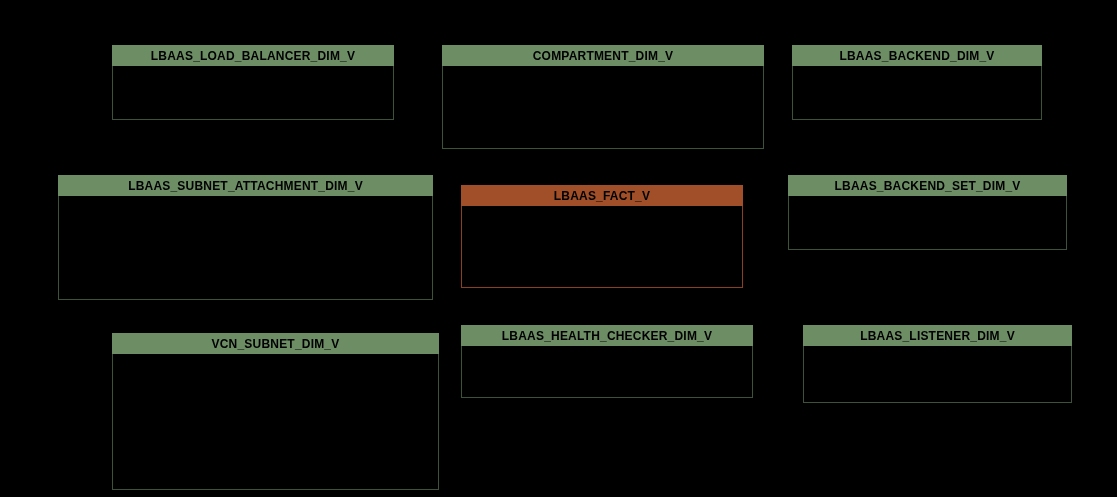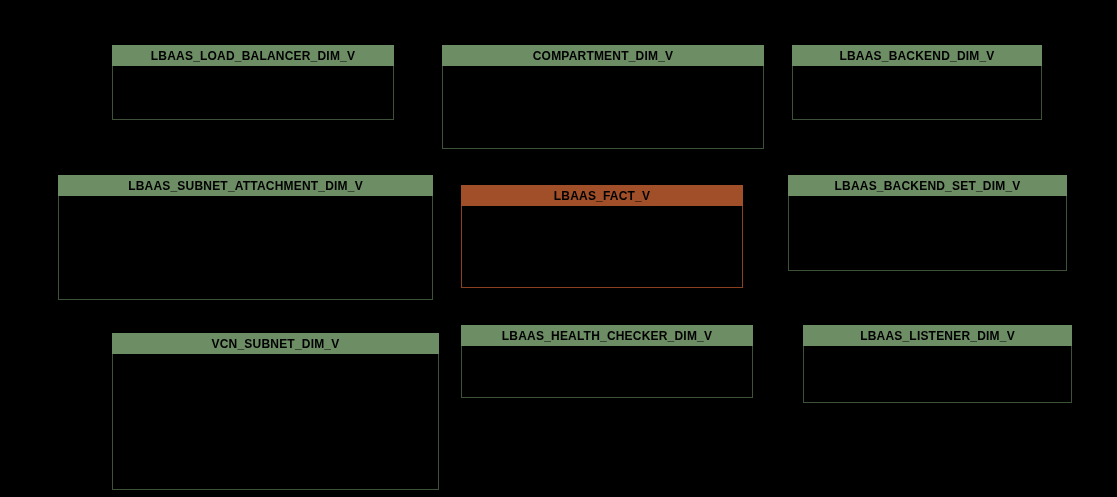--- a/index.html
+++ b/index.html
@@ -79,21 +79,21 @@
       <div class="entity-body"></div>
     </div>
     <div class="entity-box dim" style="left: 30px; top: 175px; width: 375px; height: 125px; margin-left: 28px;">
       <div class="entity-header">LBAAS_SUBNET_ATTACHMENT_DIM_V</div>
       <div class="entity-body"></div>
     </div>
     <div class="entity-box fact" style="left: 461px; top: 185px; width: 282px; height: 103px;">
       <div class="entity-header">LBAAS_FACT_V</div>
       <div class="entity-body"></div>
     </div>
-    <div class="entity-box dim" style="left: 788px; top: 175px; width: 279px; height: 96px;">
+    <div class="entity-box dim" style="left: 788px; top: 175px; width: 279px; height: 75px;">
       <div class="entity-header">LBAAS_BACKEND_SET_DIM_V</div>
       <div class="entity-body"></div>
     </div>
     <div class="entity-box dim" style="left: 112px; top: 333px; width: 327px; height: 157px;">
       <div class="entity-header">VCN_SUBNET_DIM_V</div>
       <div class="entity-body"></div>
     </div>
     <div class="entity-box dim" style="left: 461px; top: 325px; width: 292px; height: 73px;">
       <div class="entity-header">LBAAS_HEALTH_CHECKER_DIM_V</div>
       <div class="entity-body"></div>

